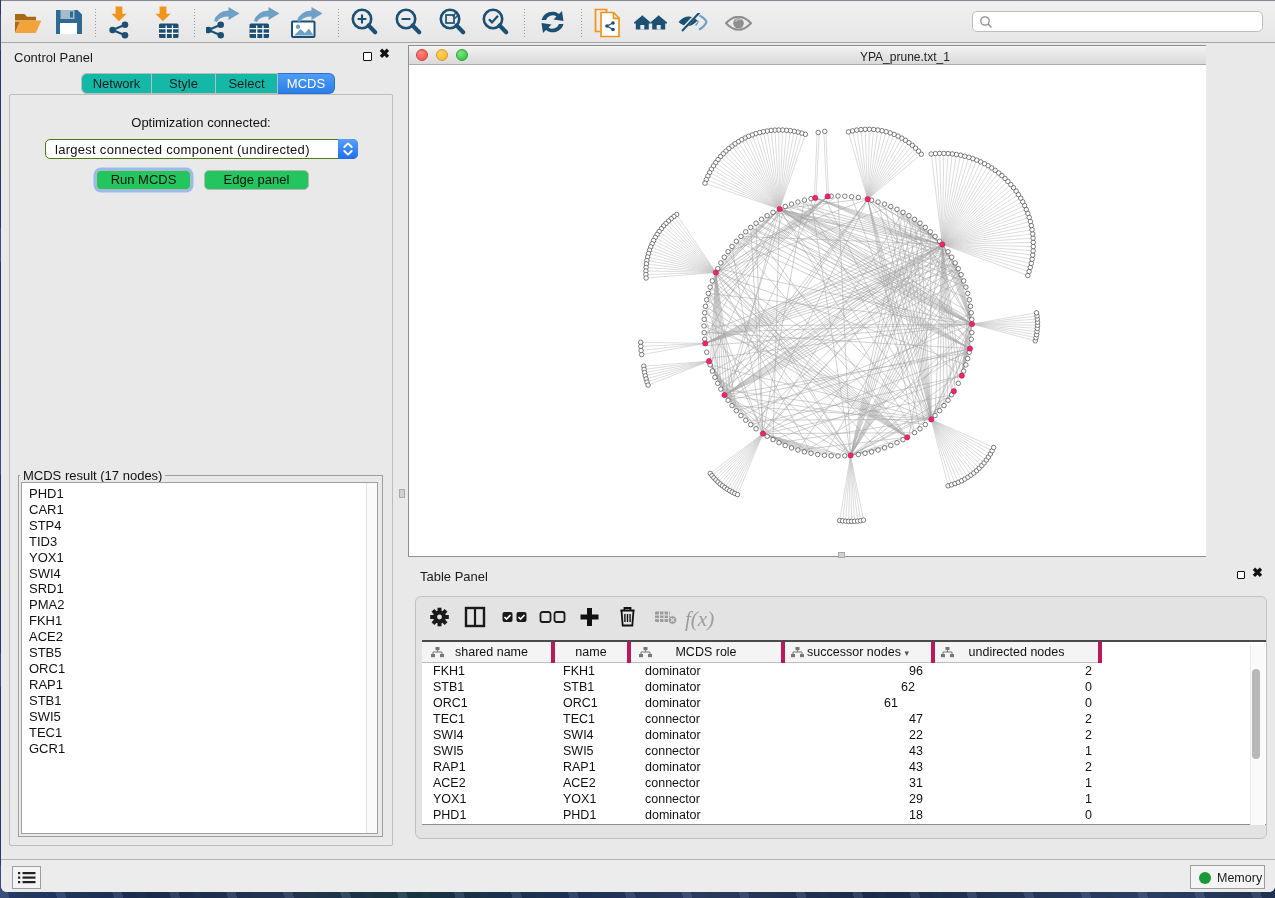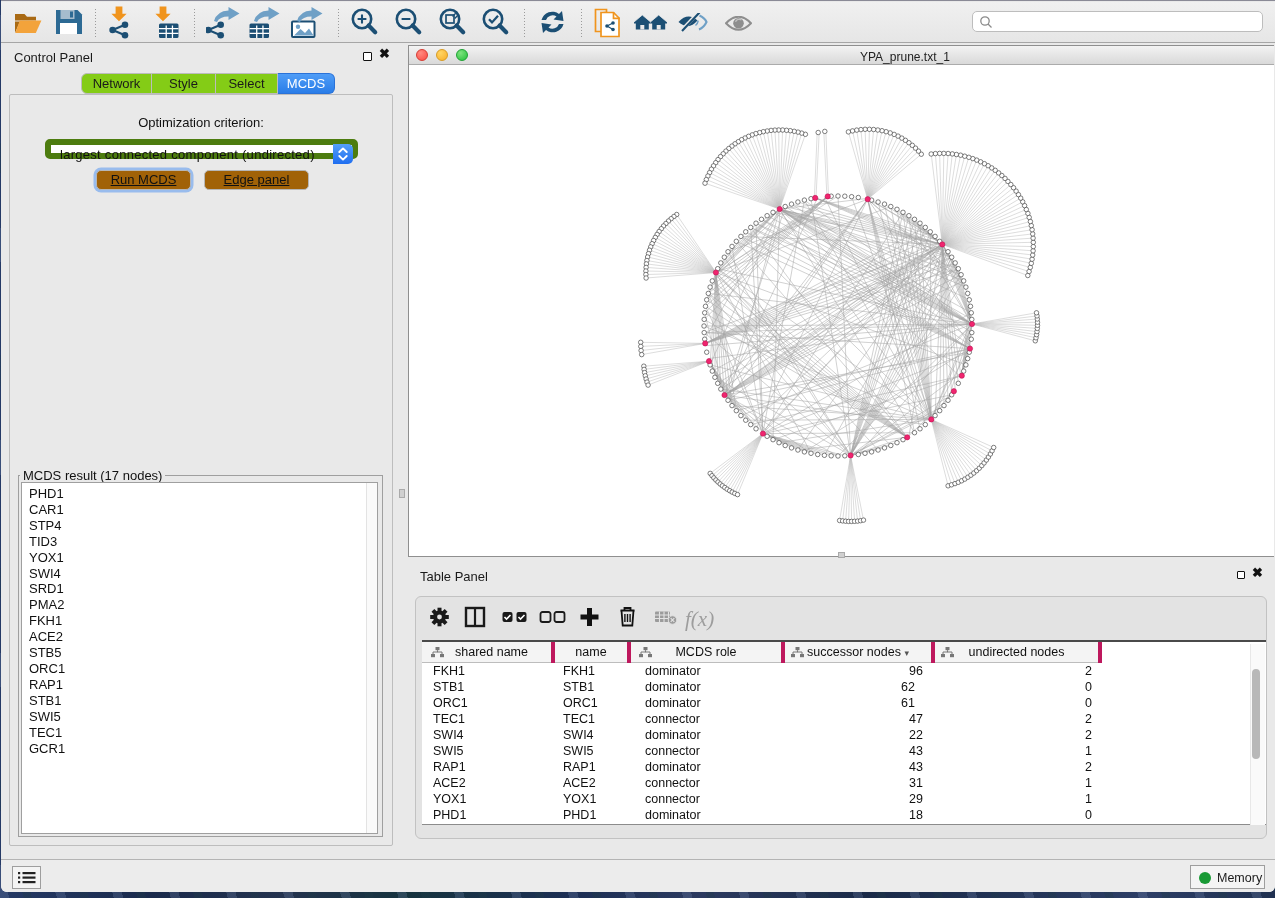--- a/index.html
+++ b/index.html
@@ -24,46 +24,46 @@
 #membtn { position:absolute; left:1189px; top:864px; width:75px; height:24px; background:#f4f4f4;
   border:1px solid #9e9e9e; font-size:12.5px; color:#1a1a1a; }
 #membtn .dot { position:absolute; left:8px; top:6px; width:12px; height:12px; border-radius:50%; background:#199a35; }
 #membtn .lbl { position:absolute; left:26px; top:5px; }
 #cpanel-title { position:absolute; left:13px; top:49px; font-size:13px; color:#1a1a1a; }
 .wicon-sq { position:absolute; width:9px; height:9px; border:1.6px solid #111; border-radius:1px; background:#fff; }
 .wicon-x { position:absolute; font-size:13px; font-weight:bold; color:#111; }
 #cp-content { position:absolute; left:8px; top:93px; width:384px; height:752px;
   background:#e9e9e9; border:1px solid #bdbdbd; border-radius:2px; }
 .seg { position:absolute; display:flex; font-size:13px; color:#1a1a1a; }
-.seg .s { background:#84cc16; border:1px solid #bcbcbc; border-left:none; padding:0;
+.seg .s { background:#14b8a6; border:1px solid #bcbcbc; border-left:none; padding:0;
   display:flex; align-items:center; justify-content:center; height:21px; }
 .seg .s:first-child { border-left:1px solid #bcbcbc; border-radius:6px 0 0 6px; }
 .seg .s:last-child { border-radius:0 6px 6px 0; }
 .seg .s.act { background:linear-gradient(#4f9df7,#2a7de8); color:#fff; border-color:#2a72d8; }
 #cp-tabs { left:80px; top:72px; }
 #optlabel { position:absolute; left:0; top:114px; width:400px; text-align:center; font-size:13px; color:#111; }
 #dropdown { position:absolute; left:44px; top:138px; width:313px; height:20px; background:#fff;
-  border:6px solid #4d7c0f; border-radius:5px; font-size:13px; color:#111; }
+  border:1px solid #4d7c0f; border-radius:5px; font-size:13px; color:#111; }
 #dropdown .txt { position:absolute; left:9px; top:2px; letter-spacing:0.28px; }
 #dropdown .step { position:absolute; right:-1px; top:-1px; width:20px; height:20px; border-radius:0 5px 5px 0;
   background:linear-gradient(#55a0f7,#1f6ef0); }
-.btn { position:absolute; height:20px; background:#a16207; border:1px solid #b6b6b6; border-radius:5px;
-  font-size:13px; color:#111; text-align:center; line-height:18px;text-decoration:underline; }
+.btn { position:absolute; height:20px; background:#22c55e; border:1px solid #b6b6b6; border-radius:5px;
+  font-size:13px; color:#111; text-align:center; line-height:18px; }
 #runbtn { left:95px; top:169px; width:95px; box-shadow:0 0 0 2.5px rgba(110,165,240,.65); }
 #closebtn { left:203px; top:169px; width:105px; }
 #fieldset { position:absolute; left:17px; top:474px; width:365px; height:362px;
   border:1px solid #9f9f9f; }
 #fieldset-legend { position:absolute; left:19px; top:467px; background:#e9e9e9; padding:0 3px;
   font-size:13px; color:#111; }
 #mcds-list { position:absolute; left:20px; top:481px; width:357px; height:352px; background:#fff;
   border:1px solid #9f9f9f; font-size:13px; color:#111; line-height:15.9px; padding:3px 0 0 7px; }
 #mcds-scroll { position:absolute; right:0px; top:0px; width:11px; height:350px; background:#fafafa; border-left:1px solid #e3e3e3; }
 #vsplit-grip { position:absolute; left:398px; top:488px; width:6px; height:9px; background:#d0d0d0; border:1px solid #aaa; }
 #hsplit-grip { position:absolute; left:837px; top:551px; width:7px; height:6px; background:#d0d0d0; border:1px solid #aaa; }
-#netframe { position:absolute; left:407px; top:44px; width:866px; height:512px;
+#netframe { position:absolute; left:407px; top:44px; width:798px; height:512px;
   border:1px solid #8f8f8f; border-right:none; background:#fff; }
 #nettitle { position:absolute; left:0; top:0; width:100%; height:19px;
   background:linear-gradient(#f3f3f3,#d9d9d9); border-bottom:1px solid #ababab; }
 #nettitle .t { position:absolute; left:451px; top:3.5px; font-size:12px; color:#222; }
 .tl { position:absolute; top:2.5px; width:12px; height:12px; border-radius:50%; }
 #tpanel-title { position:absolute; left:419px; top:568px; font-size:13px; color:#1a1a1a; }
 #ttoolbar { position:absolute; left:414px; top:595px; width:852px; height:243px;
   background:#e3e3e3; border:1px solid #c2c2c2; border-radius:6px; }
 #ttable { position:absolute; left:421px; top:639px; width:844px; height:185px; background:#fff;
   border-top:2px solid #4a4a4a; border-bottom:1px solid #8c8c8c; }
@@ -203,21 +203,21 @@
 <div id="cpanel-title">Control Panel</div>
 <div class="wicon-sq" style="left:362px; top:51px"></div>
 <div class="wicon-x" style="left:378px; top:45px">✖</div>
 <div id="cp-content"></div>
 <div class="seg" id="cp-tabs">
  <div class="s" style="width:71px">Network</div>
  <div class="s" style="width:64px">Style</div>
  <div class="s" style="width:62px">Select</div>
  <div class="s act" style="width:57px">MCDS</div>
 </div>
-<div id="optlabel">Optimization criterion:</div>
+<div id="optlabel">Optimization connected:</div>
 <div id="dropdown">
       <span class="txt">largest connected component (undirected)</span>
  <div class="step"><svg width="20" height="20" viewBox="0 0 20 20">
   <path d="M6.3 8 l3.7 -3.6 3.7 3.6 M6.3 12 l3.7 3.6 3.7 -3.6" fill="none" stroke="#fff" stroke-width="1.9" stroke-linecap="round" stroke-linejoin="round"></path>
         </svg></div>
 </div>
 <div class="btn" id="runbtn">Run MCDS</div>
 <div class="btn" id="closebtn">Edge panel</div>
 <div id="fieldset"></div>
 <div id="fieldset-legend">MCDS result (17 nodes)</div>
@@ -1138,21 +1138,21 @@
           <span style="left:11px">STB1</span>
           <span style="left:141px">STB1</span>
           <span style="left:223px">dominator</span>
           <span style="left:479px;width:22px;">62</span>
           <span style="left:648px;width:22px;text-align:right">0</span>
         </div>
         <div class="trow" style="top:32px">
           <span style="left:11px">ORC1</span>
           <span style="left:141px">ORC1</span>
           <span style="left:223px">dominator</span>
-          <span style="left:479px;width:22px;text-align:left">61</span>
+          <span style="left:454px;width:22px;text-align:right">61</span>
           <span style="left:648px;width:22px;text-align:right">0</span>
         </div>
         <div class="trow" style="top:48px">
           <span style="left:11px">TEC1</span>
           <span style="left:141px">TEC1</span>
           <span style="left:223px">connector</span>
           <span style="left:479px;width:22px;text-align:right">47</span>
           <span style="left:648px;width:22px;text-align:right">2</span>
         </div>
         <div class="trow" style="top:64px">

